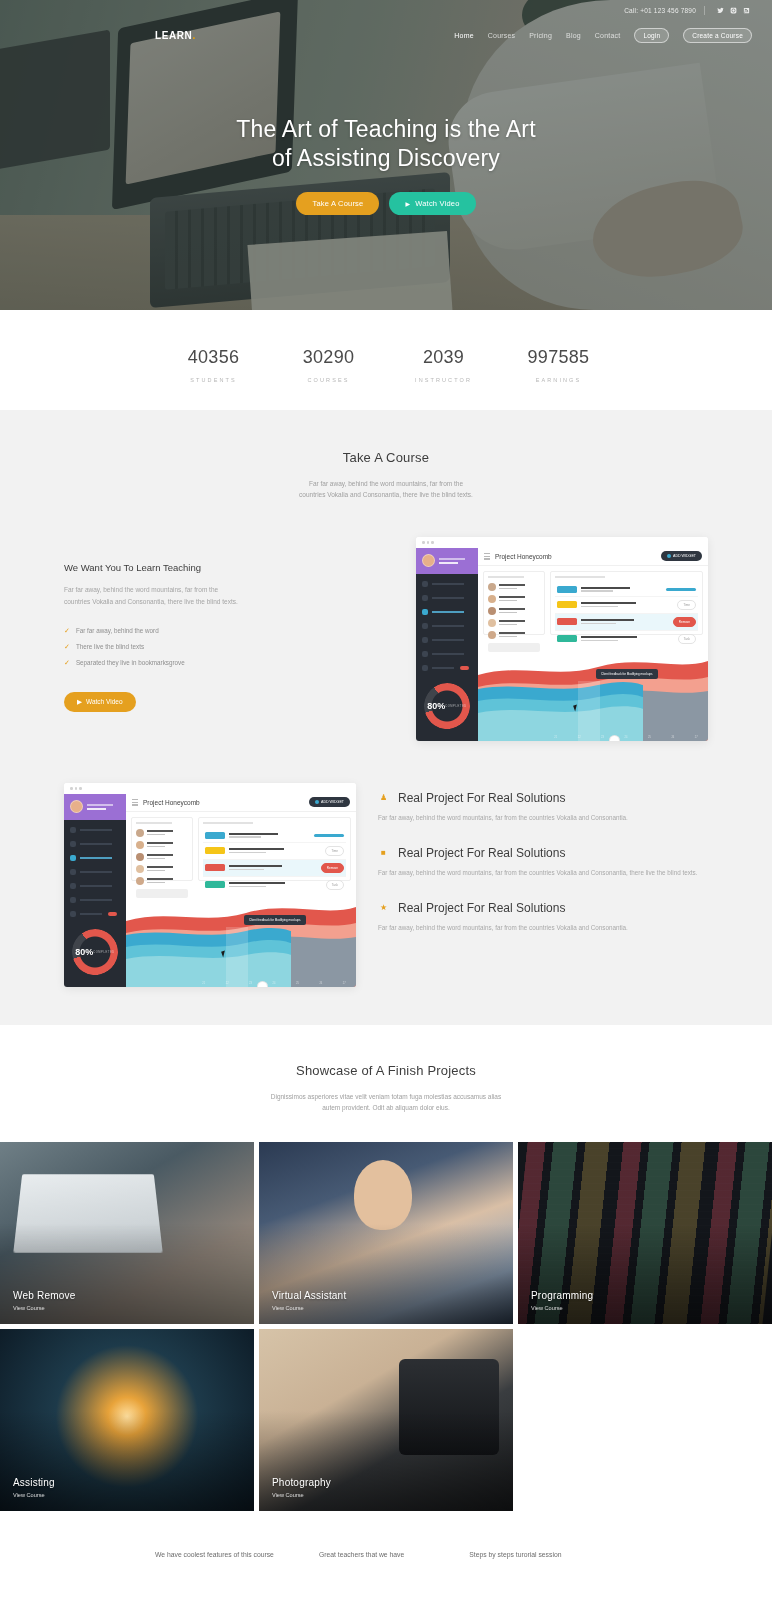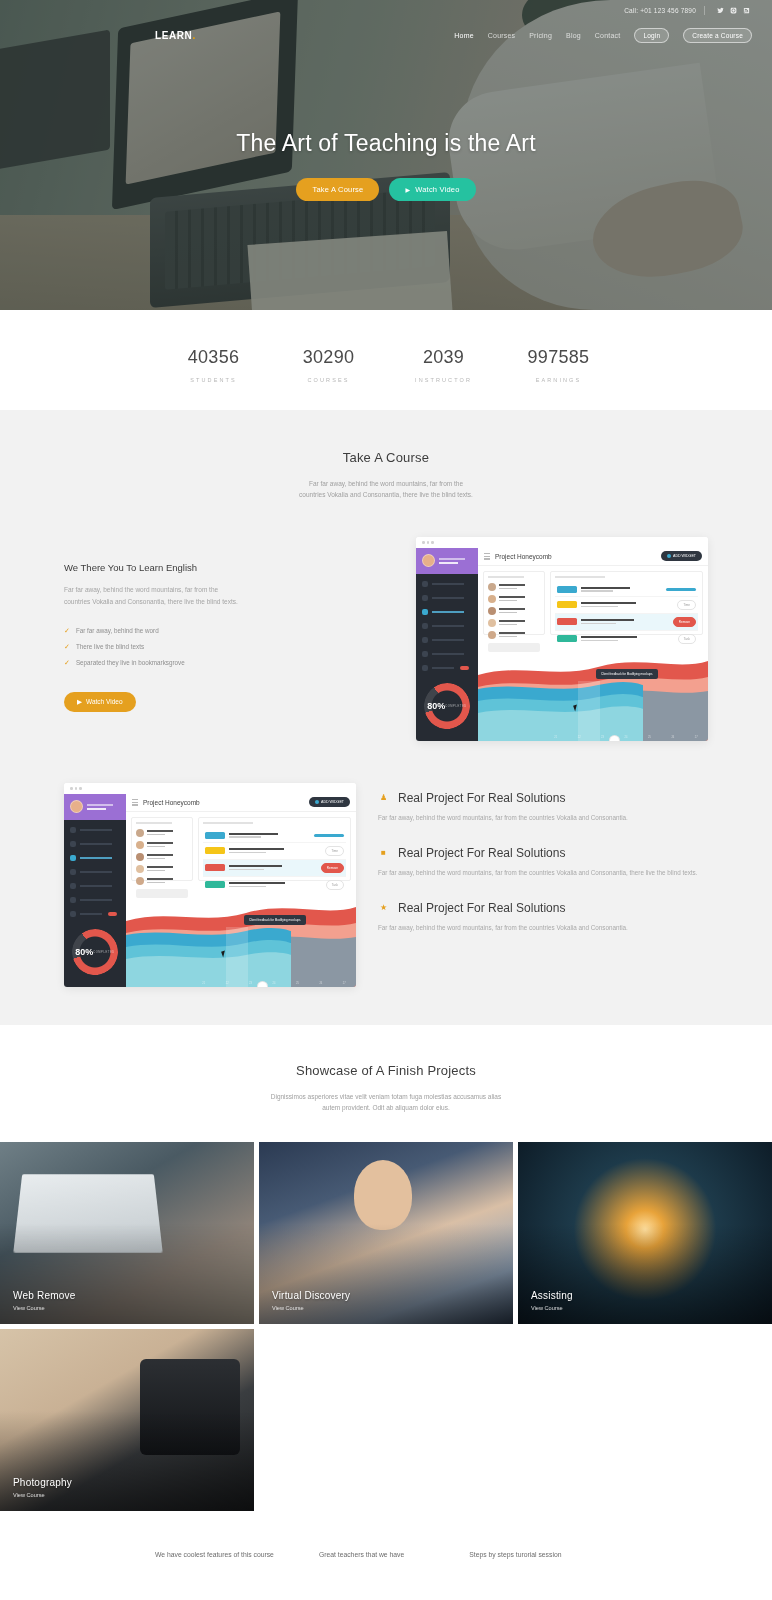--- a/index.html
+++ b/index.html
@@ -225,20 +225,21 @@
       <a href="#">Blog</a>
       <a href="#">Contact</a>
       <a href="#" class="btn-o">Login</a>
       <a href="#" class="btn-o">Create a Course</a>
     </nav>
   </div>
 
   <div class="hero-inner">
     <h1 class="hero-title">
       <span>The Art of Teaching is the Art</span><br>
+      <span>of Assisting Discovery</span>
     </h1>
     <div class="hero-btns">
       <button class="btn btn-amber">Take A Course</button>
       <button class="btn btn-teal">
         <span class="play">▶</span>
         <span>Watch Video</span>
       </button>
     </div>
   </div>
 </section>
@@ -266,21 +267,21 @@
   <div class="sec-head">
     <div class="sec-title">Take A Course</div>
     <div class="sec-sub">
       <span>Far far away, behind the word mountains, far from the</span><br>
       <span>countries Vokalia and Consonantia, there live the blind texts.</span>
     </div>
   </div>
 
   <div class="row">
     <div class="col-left">
-      <div class="blk-title">We There You To Learn English</div>
+      <div class="blk-title">We Want You To Learn Teaching</div>
       <div class="blk-p">Far far away, behind the word mountains, far from the countries Vokalia and Consonantia, there live the blind texts.</div>
       <div class="checks">
         <div class="check">
           <span class="tick">✓</span>
           <span class="t">Far far away, behind the word</span>
         </div>
         <div class="check">
           <span class="tick">✓</span>
           <span class="t">There live the blind texts</span>
         </div>
@@ -683,21 +684,29 @@
       <div class="card-sh"></div>
       <div class="cap">
         <h4>Web Remove</h4>
         <a href="#">View Course</a>
       </div>
     </div>
     <div class="card">
       <div class="card-img img-va"></div>
       <div class="card-sh"></div>
       <div class="cap">
-        <h4>Virtual Discovery</h4>
+        <h4>Virtual Assistant</h4>
+        <a href="#">View Course</a>
+      </div>
+    </div>
+    <div class="card">
+      <div class="card-img img-prog"></div>
+      <div class="card-sh"></div>
+      <div class="cap">
+        <h4>Programming</h4>
         <a href="#">View Course</a>
       </div>
     </div>
     <div class="card">
       <div class="card-img img-tech"></div>
       <div class="card-sh"></div>
       <div class="cap">
         <h4>Assisting</h4>
         <a href="#">View Course</a>
       </div>

